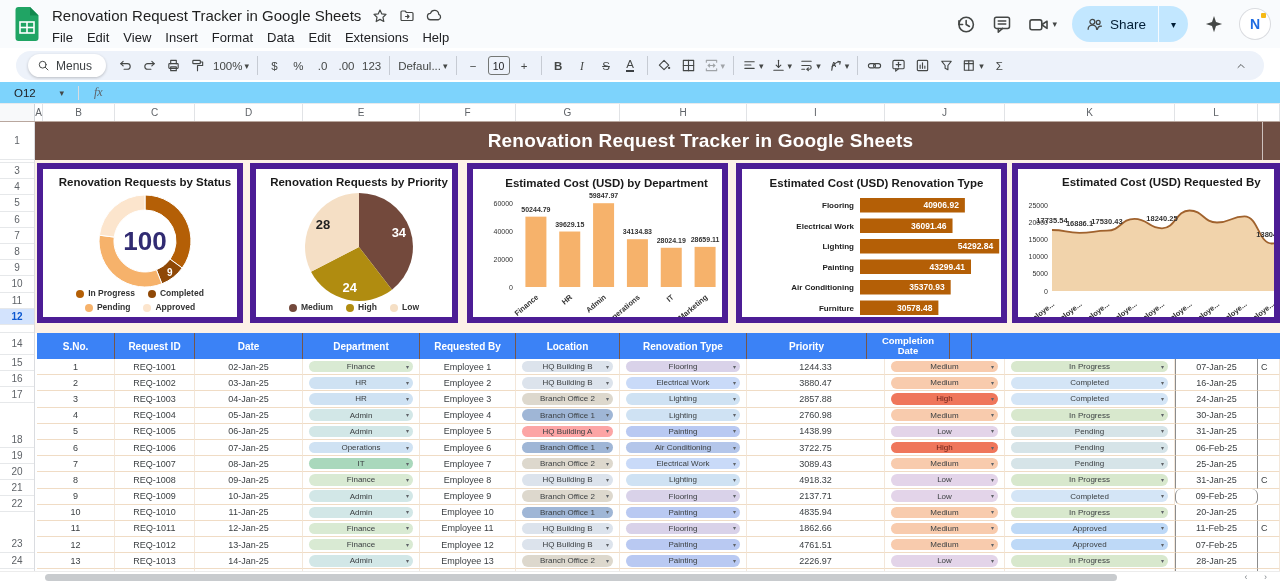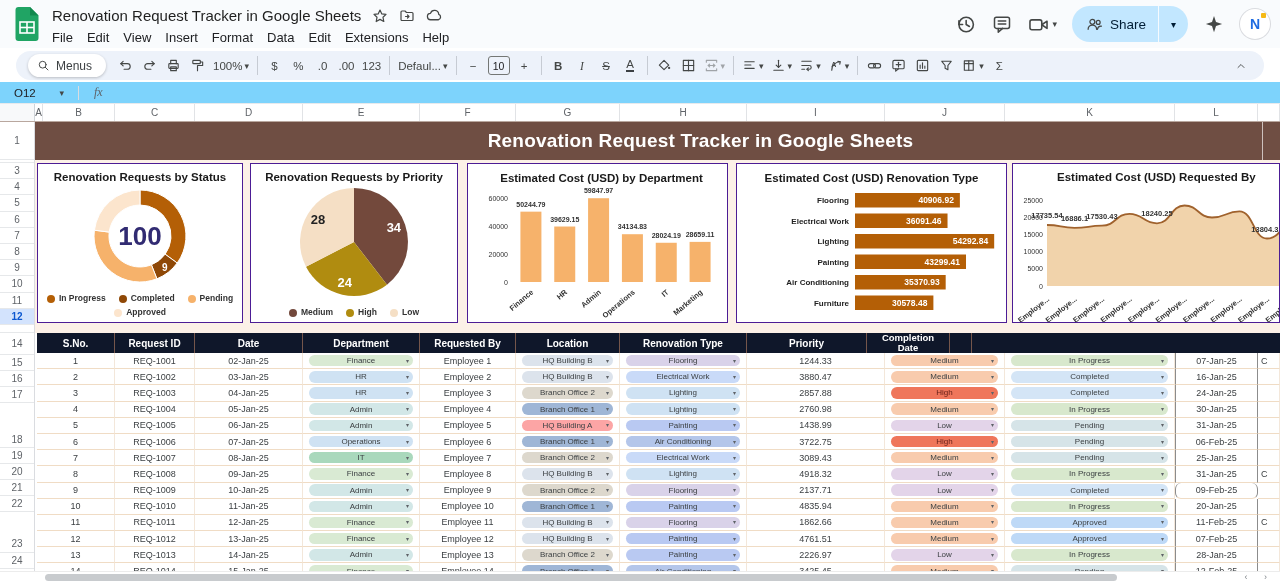--- a/index.html
+++ b/index.html
@@ -41,27 +41,27 @@
 .colstrip{position:absolute;left:0;top:104px;width:1280px;height:18px;background:#fff;border-bottom:1px solid #b9a79e}
 .corner{position:absolute;left:0;top:0;width:35px;height:17px;border-right:1px solid #cfd4d9;background:#f8f9fa}
 .colcell{position:absolute;top:0;height:17px;border-right:1px solid #e1e3e6;display:flex;align-items:center;justify-content:center;font-size:10px;color:#5f6368;overflow:hidden}
 .gutter{position:absolute;left:0;top:122px;width:35px;height:460px;background:#fff;border-right:1px solid #dadce0;overflow:hidden}
 .rnum{display:flex;align-items:center;justify-content:center;font-size:10px;color:#5f6368;border-bottom:1px solid #e6e8ea;overflow:hidden}
 .rnum.sel{background:#d3e3fd;color:#0b57d0;font-weight:bold}
 .content{position:absolute;left:35px;top:122px;width:1245px;height:460px;overflow:hidden;background:#fff}
 .banner{position:absolute;left:0;top:0;width:1245px;height:38px;background:#6f4e43;color:#fff;font-weight:bold;font-size:19px;display:flex;align-items:center;justify-content:center;padding-left:86px;letter-spacing:.2px}
 .banner::after{content:"";position:absolute;left:1227px;top:0;width:1px;height:38px;background:rgba(255,255,255,.65)}
 .chartband{position:absolute;left:0;top:38px;width:1245px;height:173px;background:#fcf1e7}
-.panel{position:absolute;top:3px;height:160px;background:#fff;border:1px solid #4c1d95;overflow:hidden}
+.panel{position:absolute;top:3px;height:160px;background:#fff;border:6px solid #4c1d95;overflow:hidden}
 .clegend{position:absolute;left:0;right:0;bottom:3px;display:flex;flex-wrap:wrap;justify-content:center;column-gap:13px;row-gap:1px;font-size:8.5px;font-weight:bold;color:#333;padding:0 6px;line-height:13px}
 .lgit{display:flex;align-items:center;gap:4px}
 .dot{width:8px;height:8px;border-radius:50%;flex:none}
 svg text{font-family:"Liberation Sans","DejaVu Sans",sans-serif}
 .rtable{position:absolute;left:2px;top:211px;width:1243px}
-.thead{display:flex;height:20px;background:#0f172a}
+.thead{display:flex;height:26px;background:#3b82f6}
 .th{display:flex;align-items:center;justify-content:center;color:#fff;font-weight:bold;font-size:10px;border-right:1px solid #75564b;text-align:center}
 .trow{display:flex;height:16.2px;background:#fff}
 .td{display:flex;align-items:center;justify-content:center;font-size:9px;color:#3c4043;border-right:1px solid #f3e7da;border-bottom:1px solid #f0dcc5;overflow:hidden;position:relative}
 .td.compl{border-left:1px solid #8c8c8c;border-right:1px solid #8c8c8c}
 .td.extra{justify-content:flex-start;padding-left:3px}
 .pill{width:calc(100% - 12px);height:11.5px;border-radius:6px;display:flex;align-items:center;justify-content:center;font-size:8px;color:#3c4043;position:relative}
 .pill .pc{position:absolute;right:4px;font-size:6px;color:#5f6368;line-height:1}
 .hscroll{position:absolute;left:0;top:571px;width:1280px;height:11px;background:#fff;border-top:1px solid #ececec}
 .hthumb{position:absolute;left:45px;top:2px;width:1072px;height:7px;background:#c8cbce;border-radius:4px}
 .harrows{position:absolute;right:6px;top:0;font-size:9px;color:#80868b;letter-spacing:7px}

